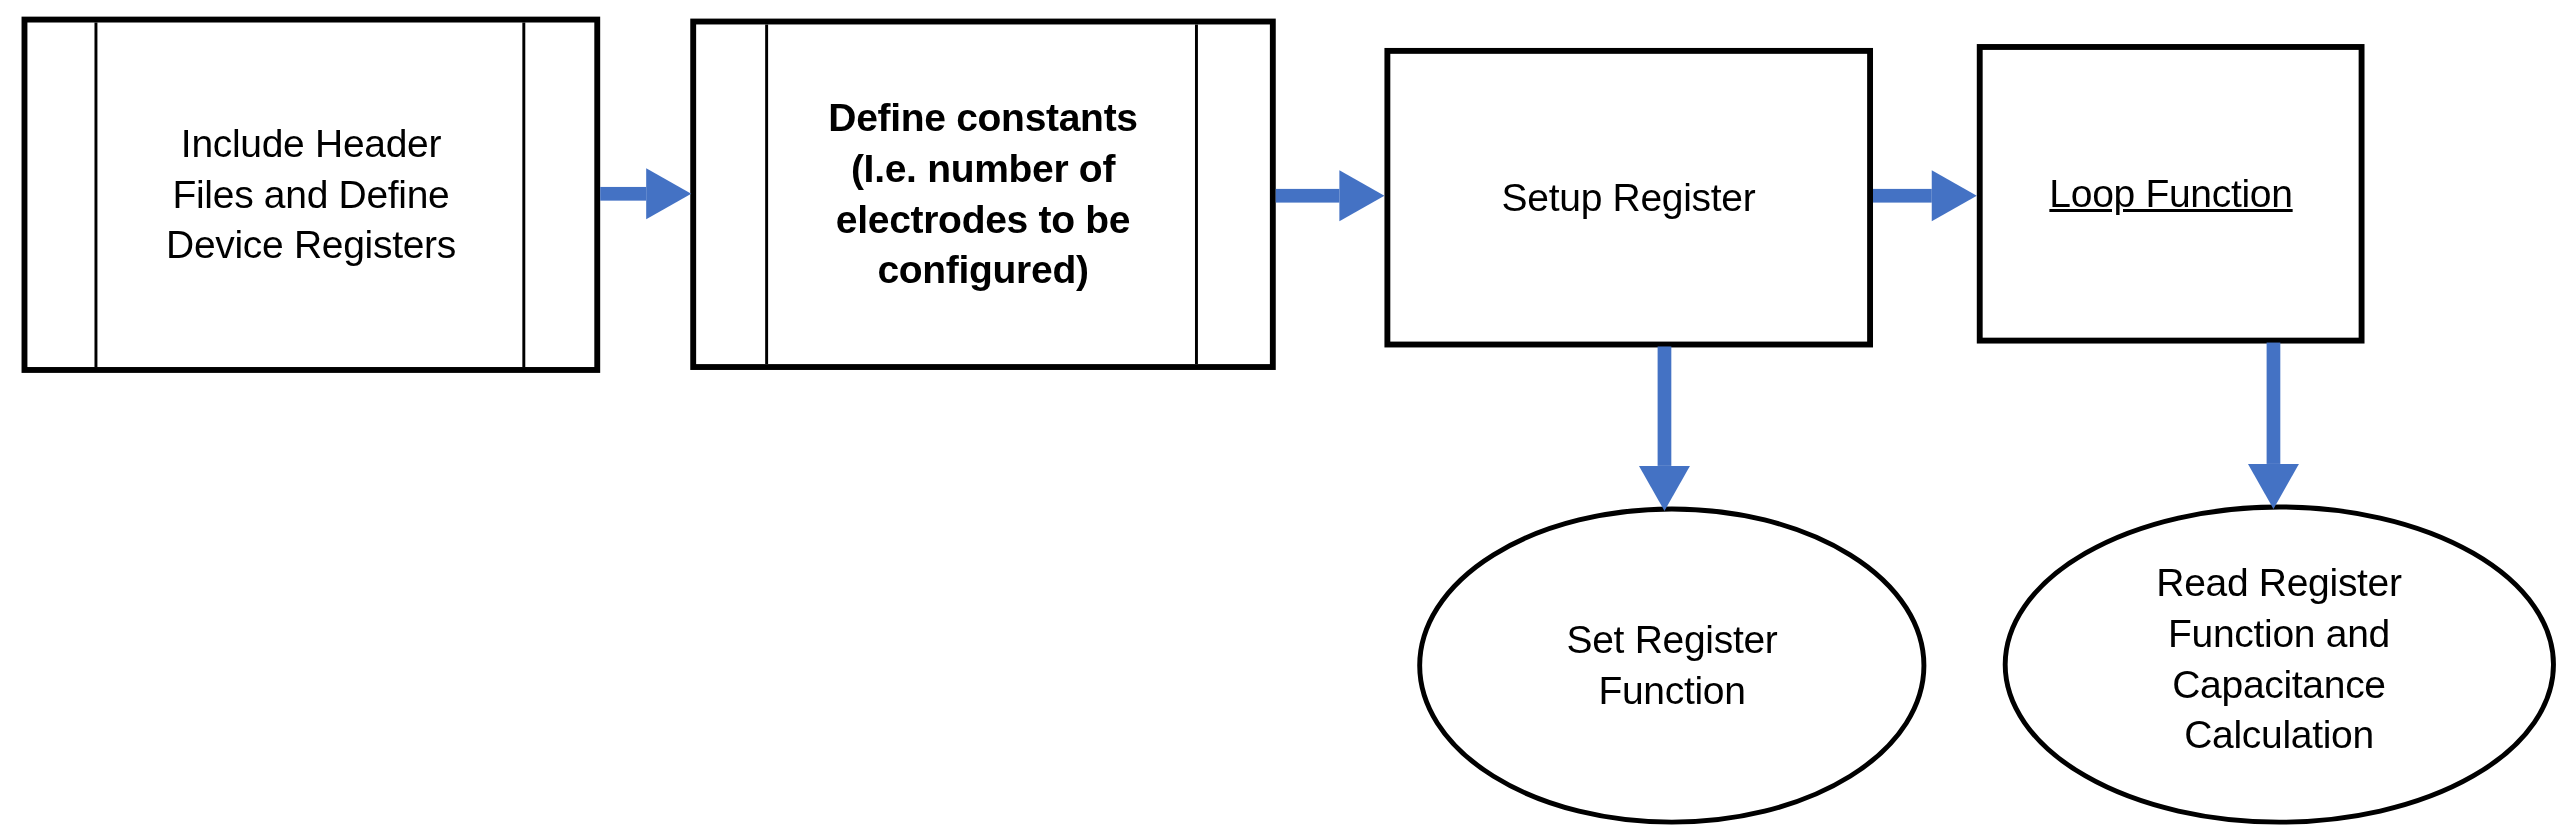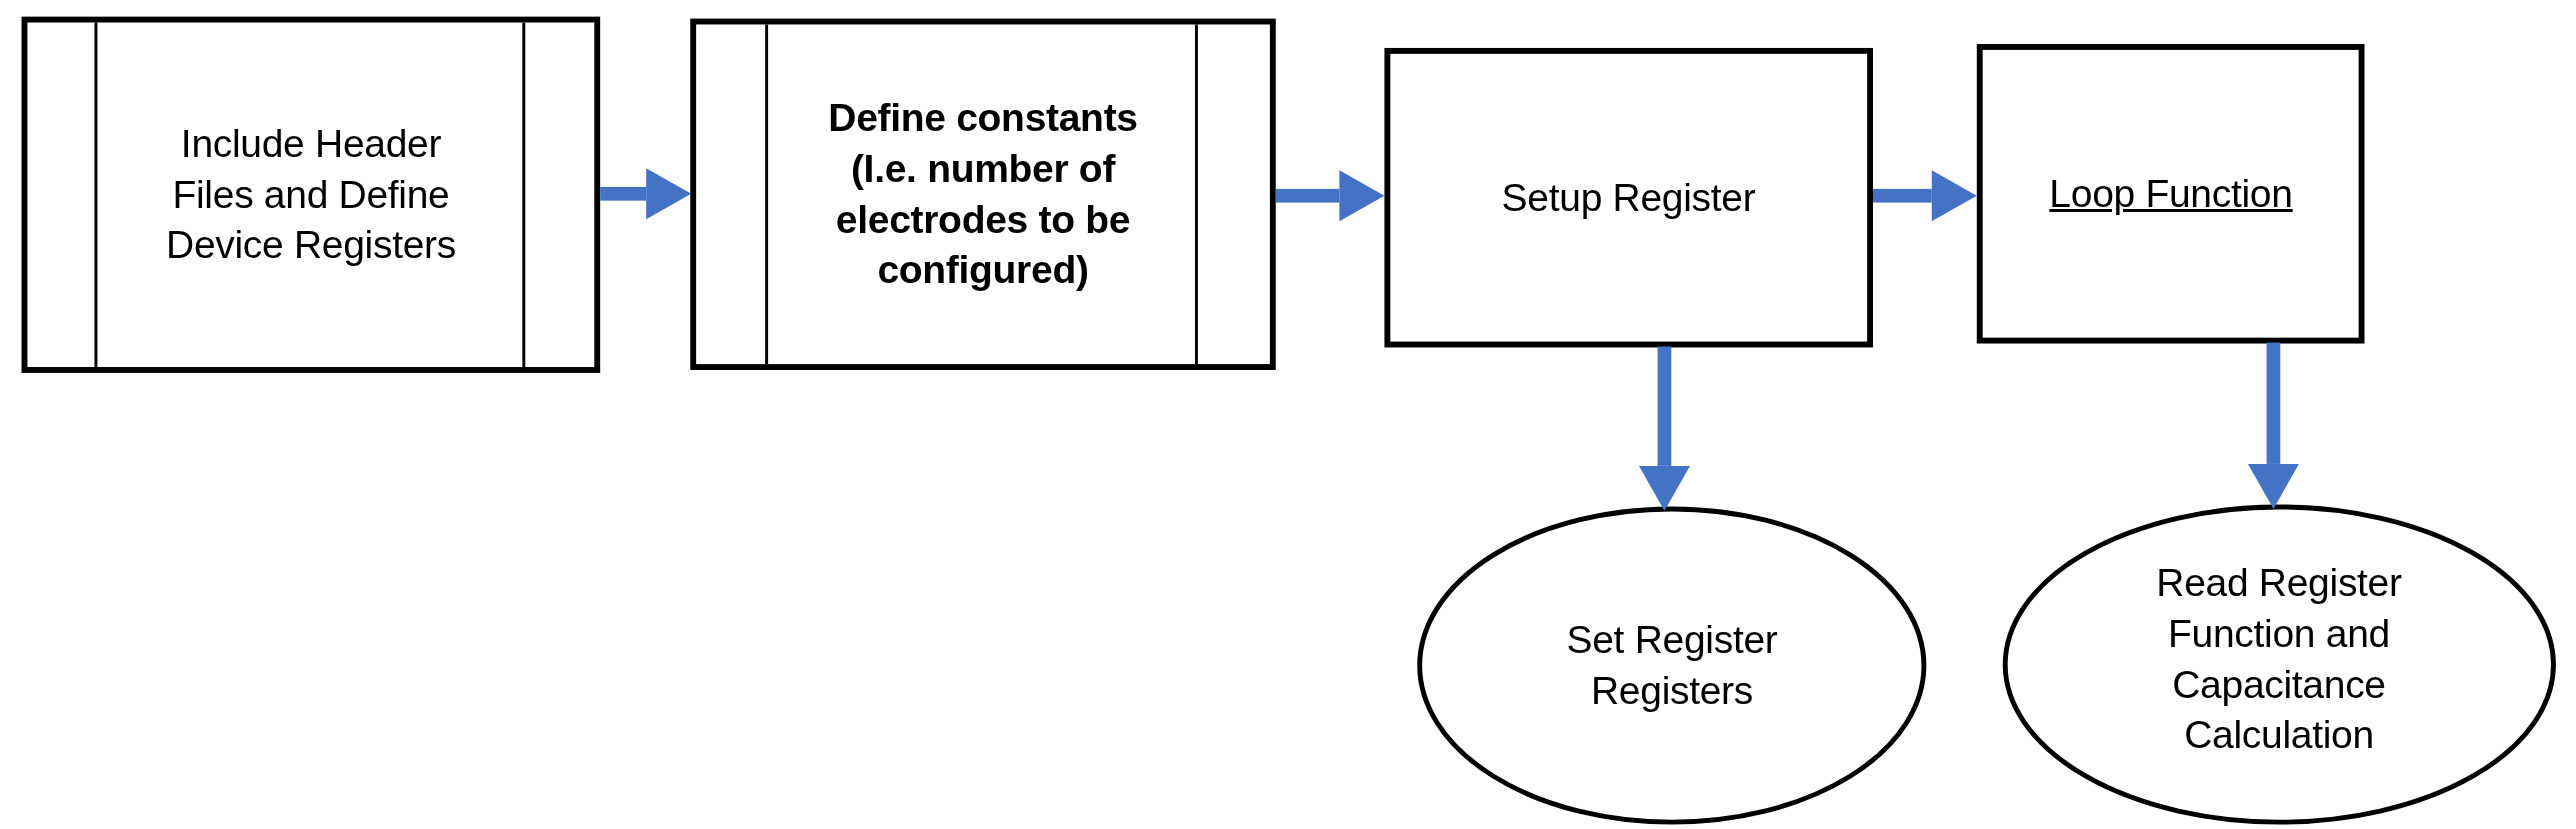--- a/index.html
+++ b/index.html
@@ -102,21 +102,21 @@
       <div class="node-label" style="left: 693px; top: 21.5px; width: 580px; height: 346px; font-weight: bold;">Define constants
 (I.e. number of
 electrodes to be
 configured)</div>
       <div class="shape-hit" style="left: 693px; top: 21.5px; width: 580px; height: 346px;"></div>
       <div class="node-label" style="left: 1387px; top: 51px; width: 483px; height: 294px;">Setup Register</div>
       <div class="shape-hit" style="left: 1387px; top: 51px; width: 483px; height: 294px;"></div>
       <div class="node-label" style="left: 1980px; top: 47px; width: 382px; height: 294px; text-decoration: underline;">Loop Function</div>
       <div class="shape-hit" style="left: 1980px; top: 47px; width: 382px; height: 294px;"></div>
       <div class="node-label" style="left: 1420px; top: 509px; width: 504px; height: 313px;">Set Register
-Registers</div>
+Function</div>
       <div class="shape-hit" style="left: 1420px; top: 509px; width: 504px; height: 313px; border-radius: 50%;"></div>
       <div class="node-label" style="left: 2005px; top: 502px; width: 548px; height: 315px;">Read Register
 Function and
 Capacitance
 Calculation</div>
       <div class="shape-hit" style="left: 2005px; top: 507px; width: 548px; height: 315px; border-radius: 50%;"></div>
     </div>
 
 </div>
 

